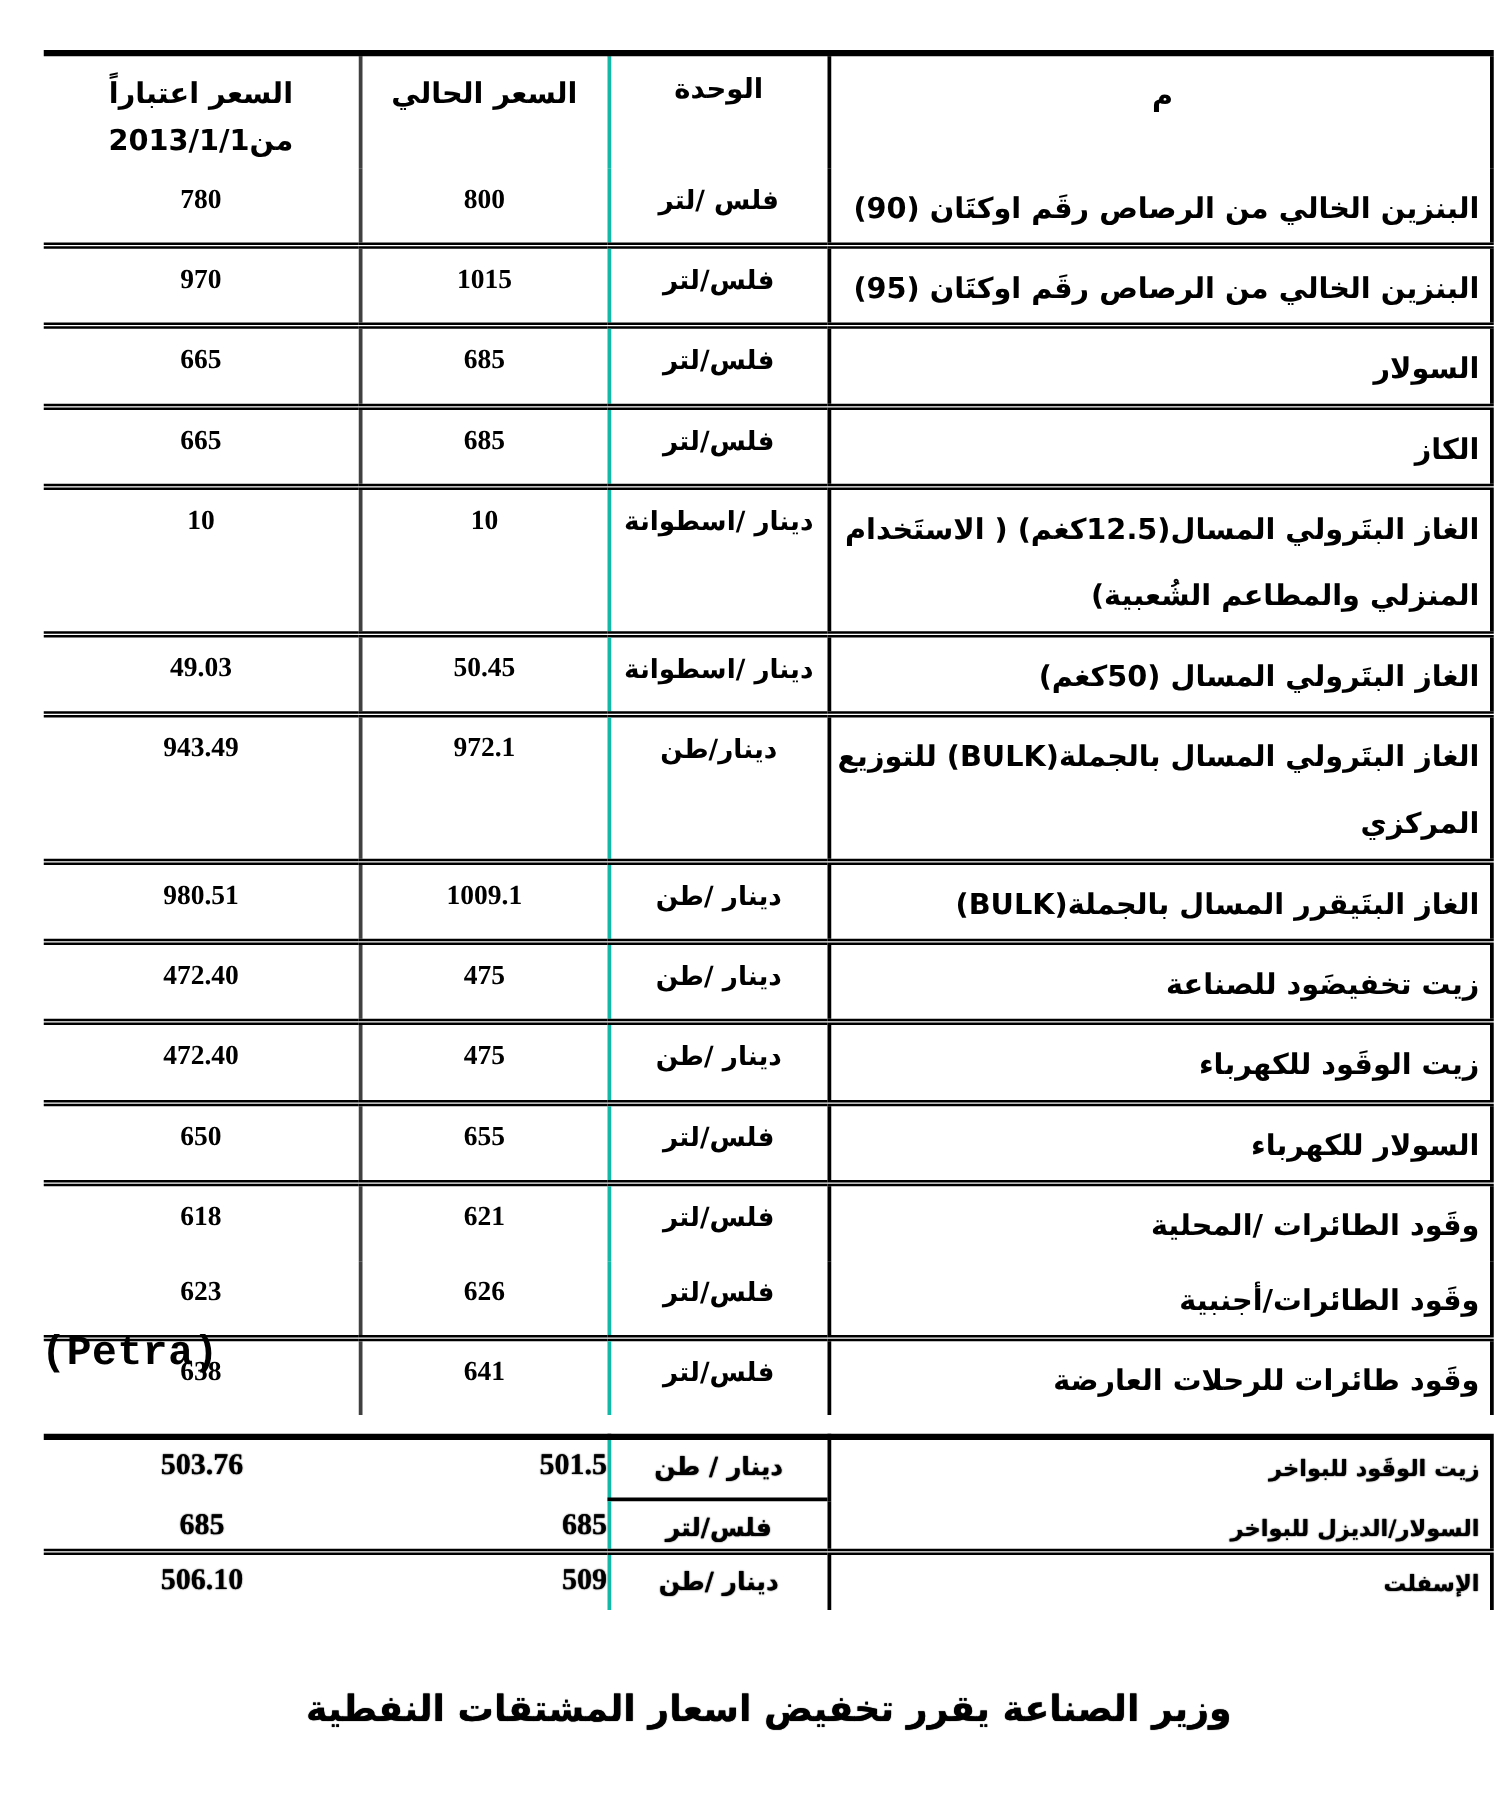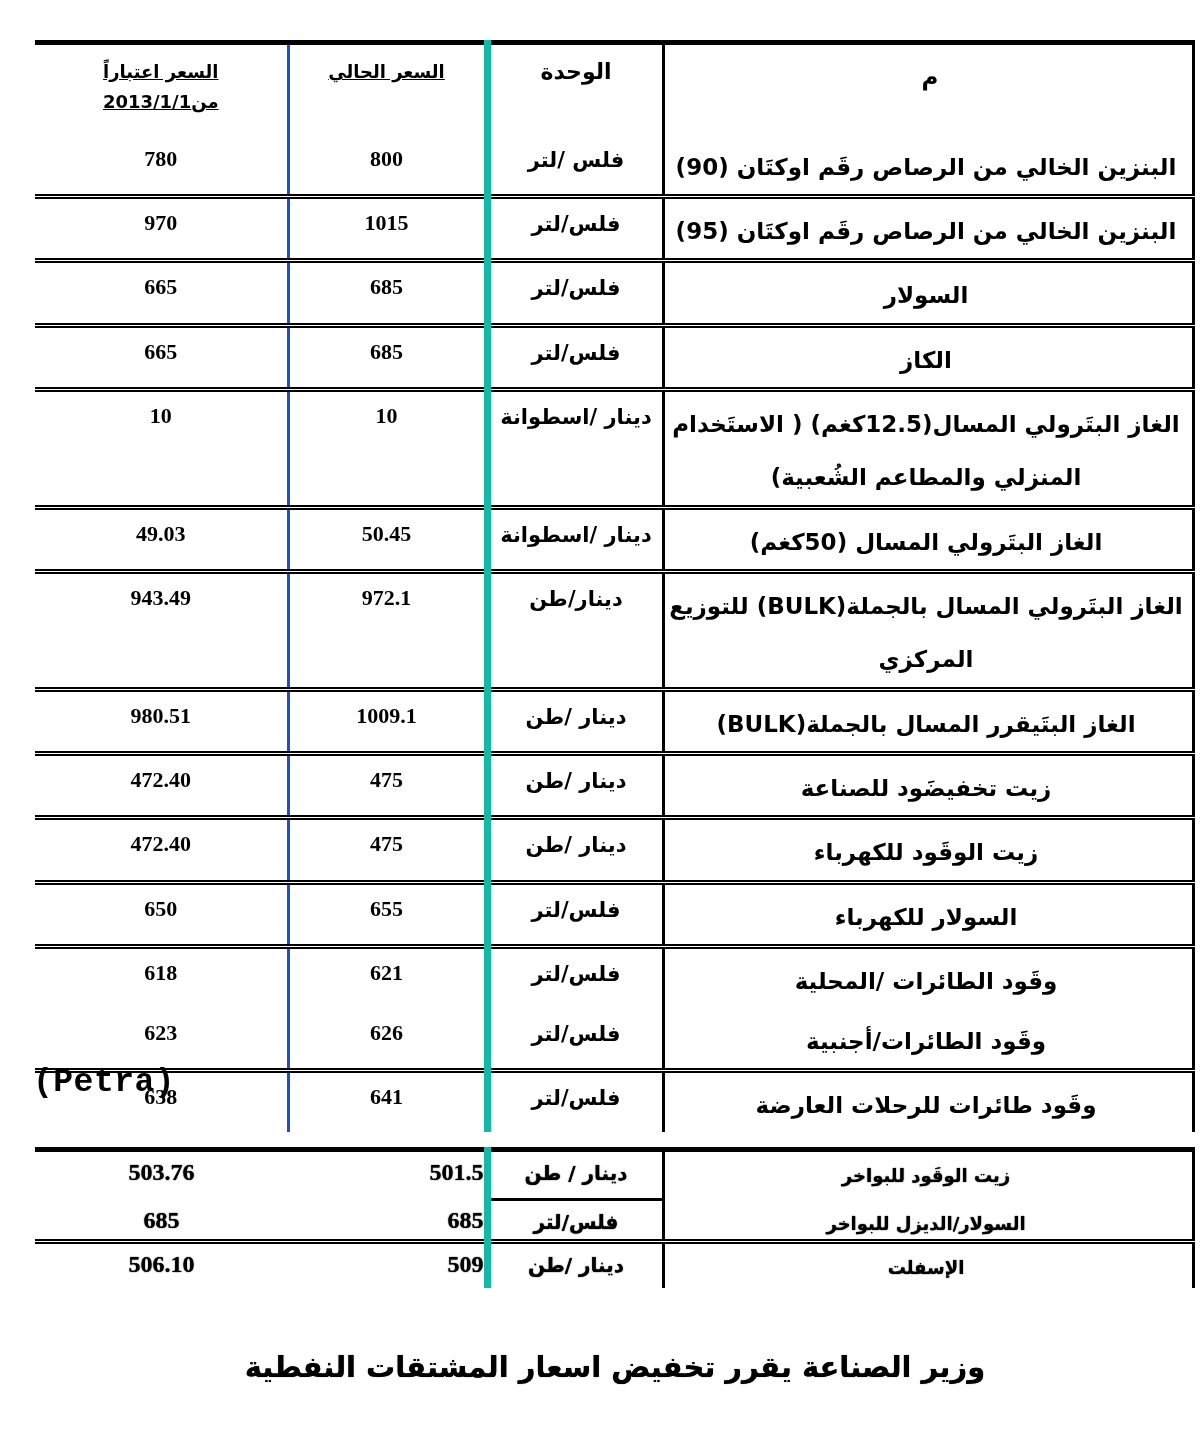--- a/index.html
+++ b/index.html
@@ -27,27 +27,27 @@
   
   col.cw-item { width: 530px; }
   col.cw-unit { width: 176px; }
   col.cw-cur  { width: 199px; }
   col.cw-new  { width: 253px; }
 
   td { vertical-align: top; }
 
   
   .c-item { border-left: 3px solid #000; }
-  .c-unit { border-left: 7px solid #14b8a6; }
-  .c-cur  { border-left: 3px solid #1d4ed8; }
+  .c-unit { border-left: 3px solid #14b8a6; }
+  .c-cur  { border-left: 3px solid #404040; }
   .c-item { border-right: 3px solid #000; } 
 
   
   .c-item {
-    text-align: center;
+    text-align: right;
     padding: 6px 8px 0 4px;
     font-weight: bold;
     font-size: 23px;
     line-height: 2.32;
   }
   .c-unit {
     text-align: center;
     padding-top: 13px;
     font-weight: bold;
     font-size: 21px;
@@ -61,25 +61,24 @@
   }
 
   
   #main-table td { border-bottom: 5px double #000; }
   #main-table tr.nb td { border-bottom: none; }
 
   
   tr.hdr td { border-bottom: none; }
   .hdr .c-cur, .hdr .c-new {
     font-family: "DejaVu Sans", sans-serif;
-    font-size: 18px;
+    font-size: 23px;
     font-weight: bold;
     padding-top: 12px;
     line-height: 1.65;
-    text-decoration: underline;
   }
   .hdr .c-item { text-align: center; padding-right: 0; }
   .hdr .c-unit { padding-top: 14px; font-size: 22px; }
 
   
   tr.h92 td  { height: 92px; }
   tr.h60 td  { height: 60px; }
   tr.h55 td  { height: 55px; }
   tr.h63 td  { height: 63px; }
   tr.h113 td { height: 113px; }

